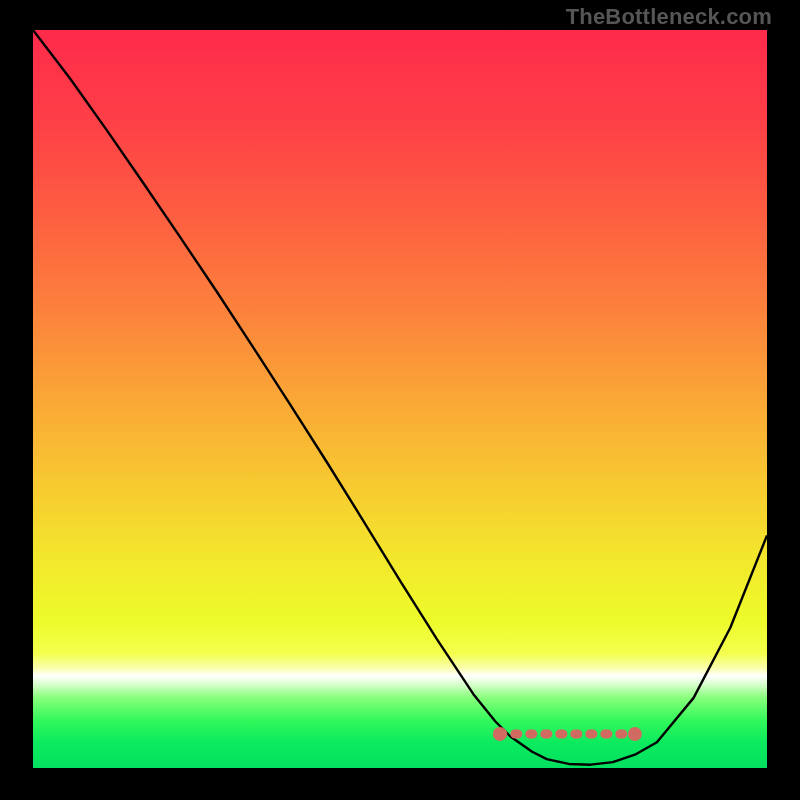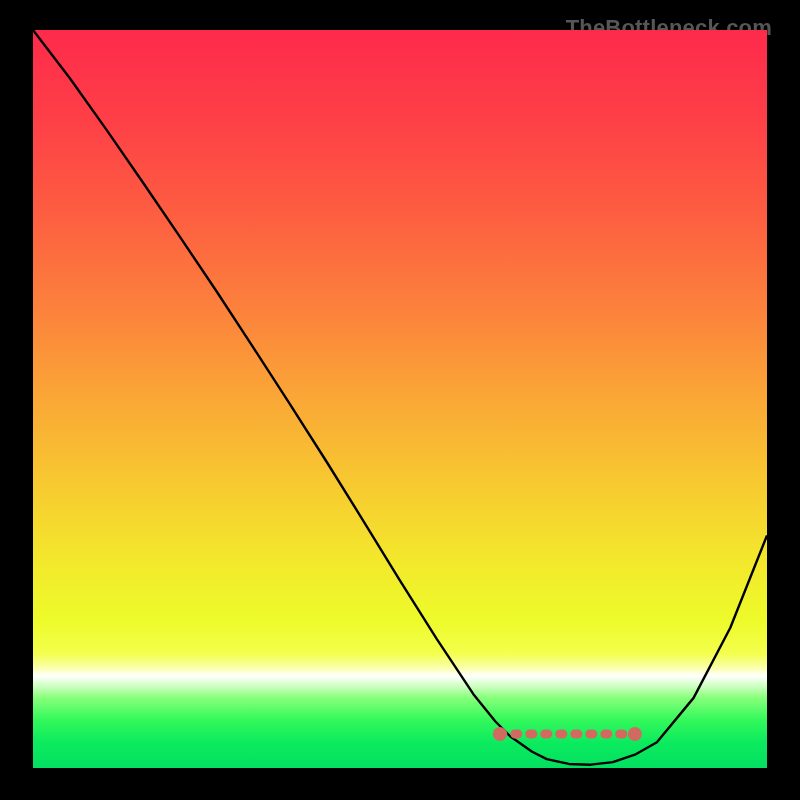--- a/index.html
+++ b/index.html
@@ -5,21 +5,21 @@
   * { margin: 0; padding: 0; box-sizing: border-box; }
   html, body { width: 800px; height: 800px; background: #000; overflow: hidden; }
   .frame {
     position: relative;
     width: 800px;
     height: 800px;
     background: #000;
   }
   .watermark {
     position: absolute;
-    top: 15px;
+    top: 4px;
     right: 28px;
     font-family: Arial, Helvetica, sans-serif;
     font-size: 22px;
     font-weight: 600;
     color: #565656;
     letter-spacing: 0.2px;
   }
   .plot {
     position: absolute;
     left: 33px;

